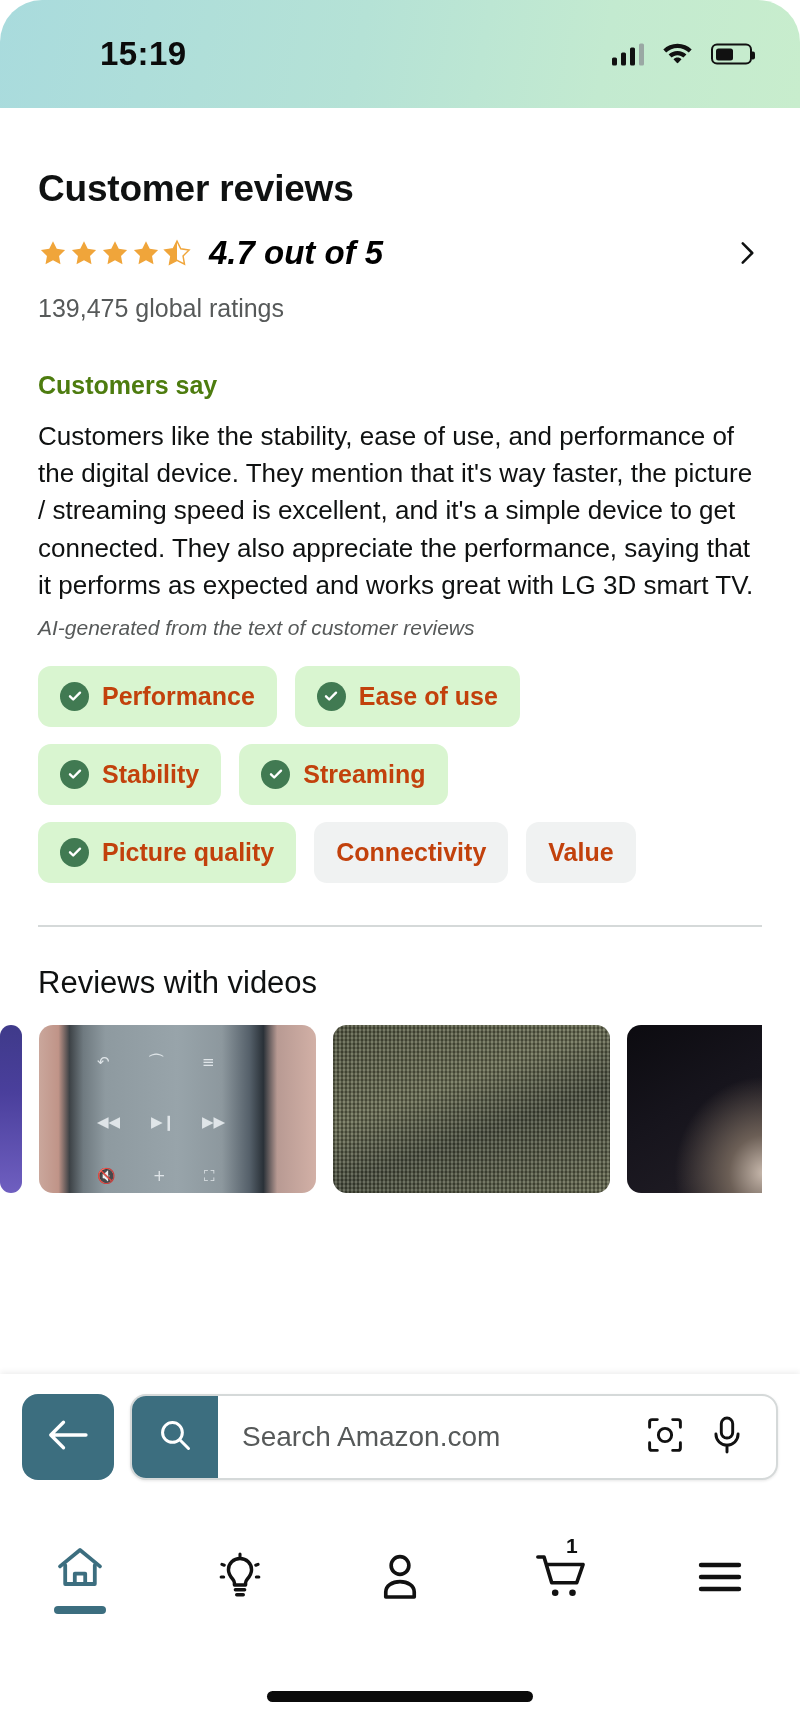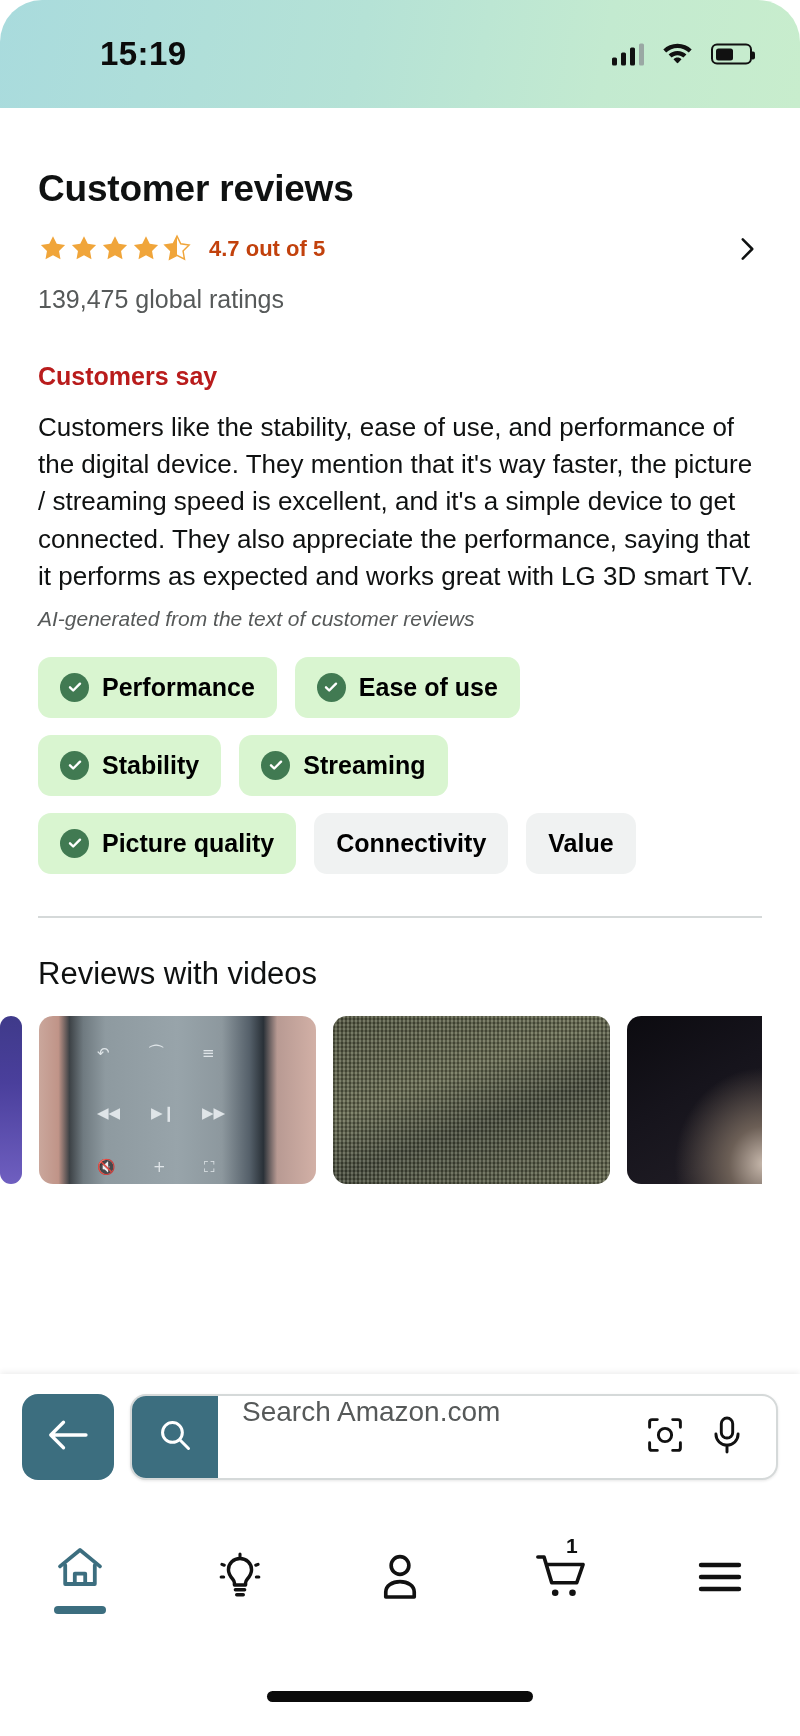--- a/index.html
+++ b/index.html
@@ -84,42 +84,43 @@
   .rating-row {
     display: flex;
     align-items: center;
     margin-top: 24px;
     position: relative;
   }
   .stars { display: flex; align-items: center; gap: 1px; }
   .star { position: relative; width: 30px; height: 29px; display: block; }
   .star svg { position: absolute; left: 0; top: 0; }
   .rating-value {
-    font-size: 22px;
+    font-size: 33px;
     font-weight: 700;
-    color: #c2410c;
+    color: #000000;
     margin-left: 17px;
+    font-style: italic;
   }
   .chev-right {
     position: absolute;
     right: 0px;
     top: 50%;
     transform: translateY(-50%);
     width: 30px; height: 30px;
   }
   .global-ratings {
     font-size: 25px;
     color: #565959;
     margin-top: 22px;
   }
 
   .customers-say {
     font-size: 25px;
     font-weight: 700;
-    color: #b91c1c;
+    color: #4d7c0f;
     margin-top: 48px;
   }
   .summary-text {
     font-size: 26px;
     line-height: 1.43;
     color: #0f1111;
     margin-top: 18px;
   }
   .ai-note {
     font-size: 21px;
@@ -137,21 +138,21 @@
     max-width: 680px;
   }
   .chip {
     display: inline-flex;
     align-items: center;
     gap: 13px;
     border-radius: 13px;
     padding: 16px 22px;
     font-size: 25px;
     font-weight: 700;
-    color: #000000;
+    color: #c2410c;
     background: #f0f2f2;
     line-height: 1;
   }
   .chip.positive { background: #d9f5d0; }
   .check-badge {
     width: 29px; height: 29px;
     border-radius: 50%;
     background: #417a52;
     display: inline-flex;
     align-items: center;
@@ -253,20 +254,21 @@
     display: flex; align-items: center; justify-content: center;
     flex: 0 0 auto;
   }
   .search-wrap {
     flex: 1 1 auto;
     height: 86px;
     background: #ffffff;
     border: 2px solid #d5d9d9;
     border-radius: 16px;
     display: flex;
+    align-items: center;
     overflow: hidden;
     box-shadow: 0 1px 3px rgba(0,0,0,0.10);
   }
   .search-icon-btn {
     width: 86px; height: 100%;
     background: #3c6e7f;
     display: flex; align-items: center; justify-content: center;
     flex: 0 0 auto;
   }
   .search-placeholder {

